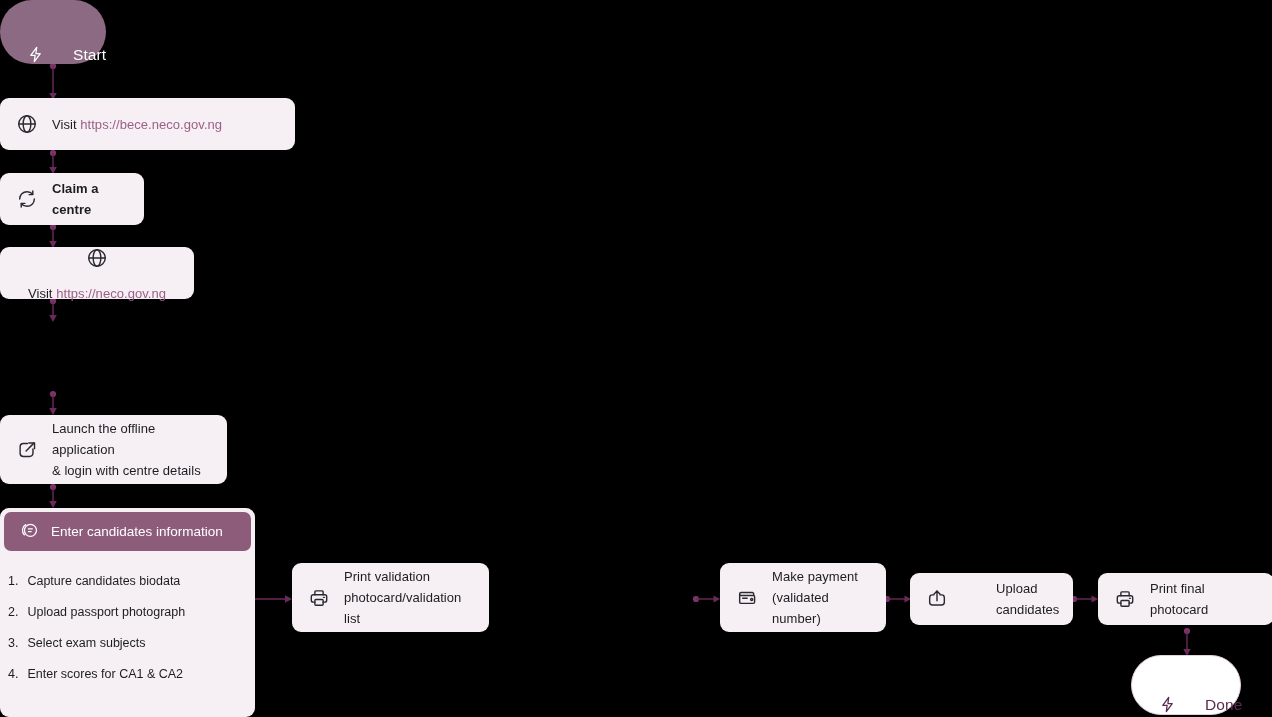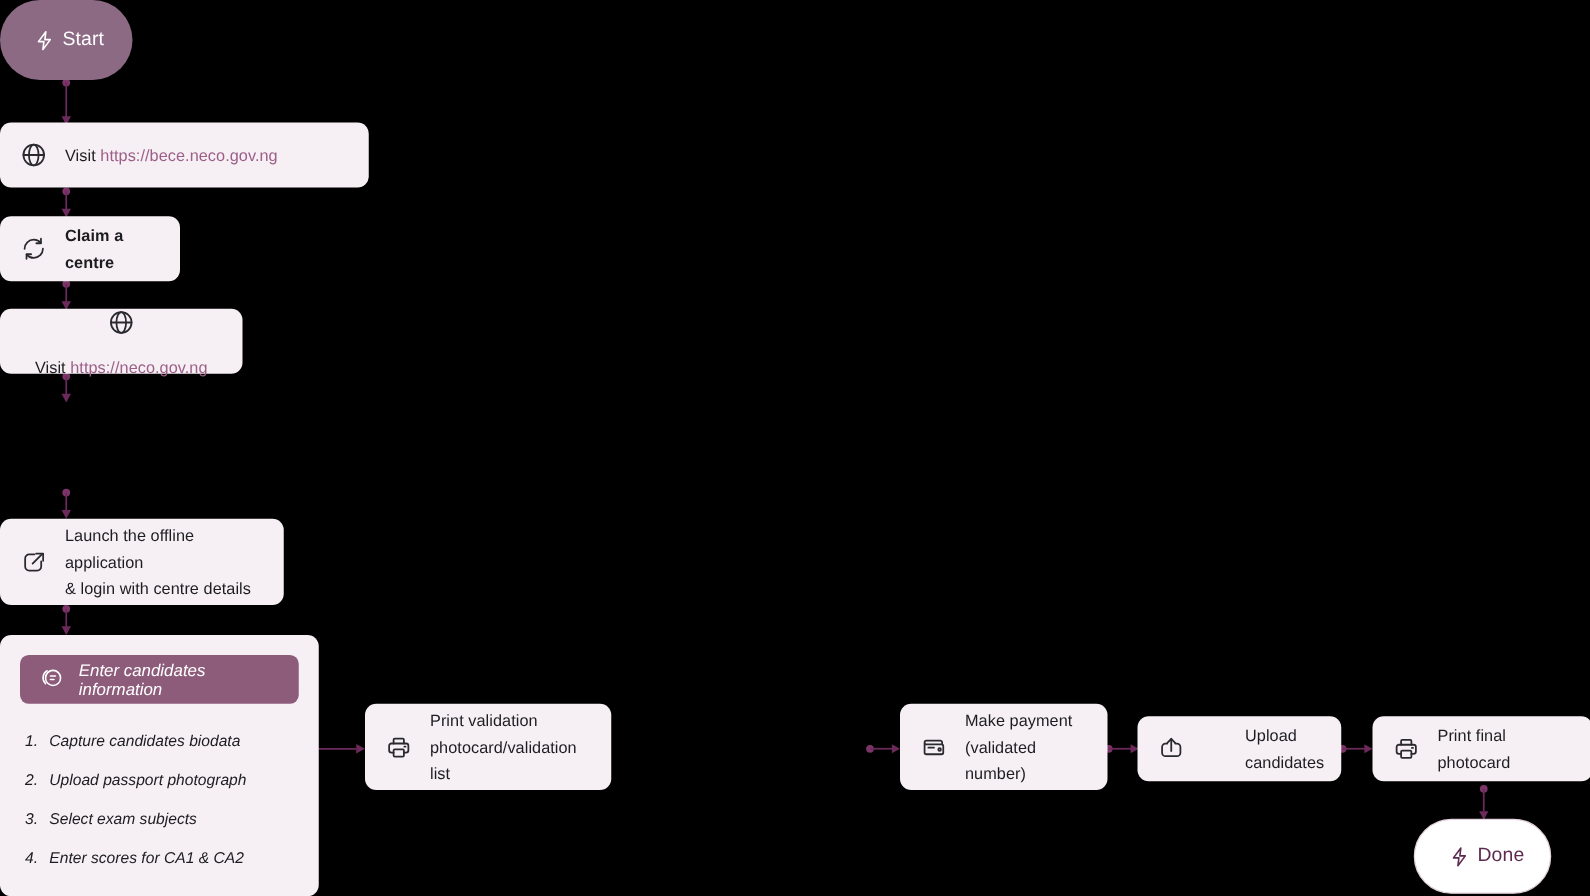--- a/index.html
+++ b/index.html
@@ -7,21 +7,21 @@
     width: 1272px; height: 717px;
     background: #000000;
     font-family: "Liberation Sans", sans-serif;
     overflow: hidden;
   }
   #canvas { position: relative; width: 1272px; height: 717px; }
 
   
   .pill {
     position: absolute;
-    display: flex; align-items: center; gap: 5px;
+    display: flex; align-items: flex-end; gap: 28px;
     border-radius: 999px;
     padding: 0 26px;
   }
   .pill .ic { display: flex; align-items: center; }
   .pill .lbl { font-size: 15.5px; letter-spacing: .1px; }
 
   .pill-start {
     background: #8d6a84;
     color: #ffffff;
   }
@@ -47,22 +47,21 @@
     line-height: 21px;
     letter-spacing: .05px;
   }
   .node .txt .url { color: #9c5f88; }
 
   
   .group {
     position: absolute;
     background: #f6eff4;
     border-radius: 9px;
-    padding: 16px;
-    font-style: italic;
+    padding: 4px;
   }
   .group-head {
     background: #8d5c7b;
     border-radius: 7px;
     height: 39px;
     display: flex; align-items: center; gap: 12px;
     padding: 0 16px;
     color: #ffffff;
     font-size: 13.5px;
   }

